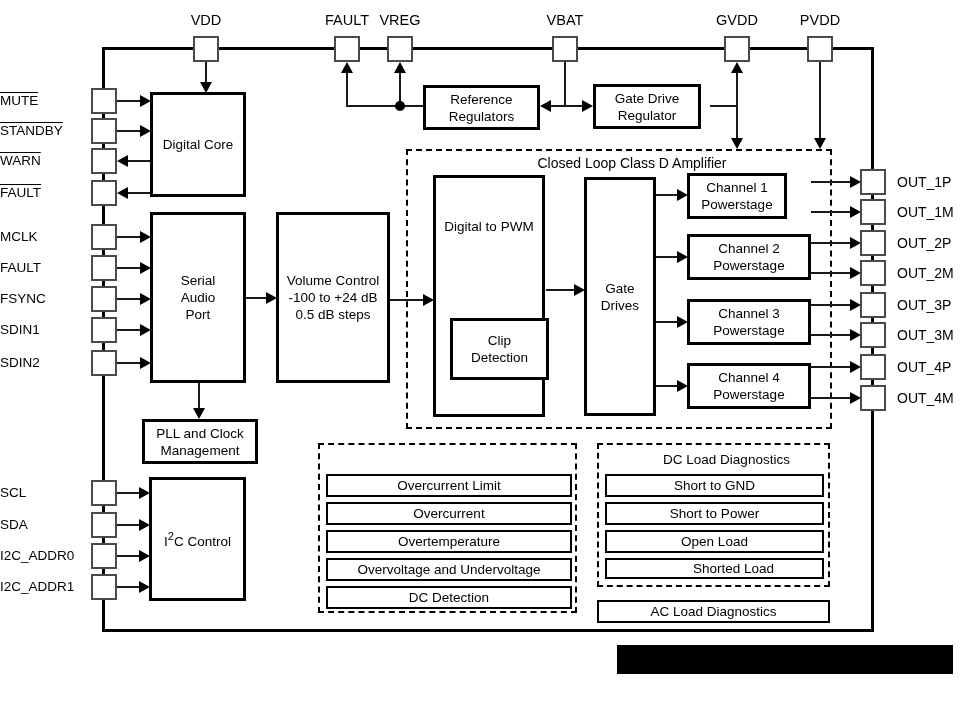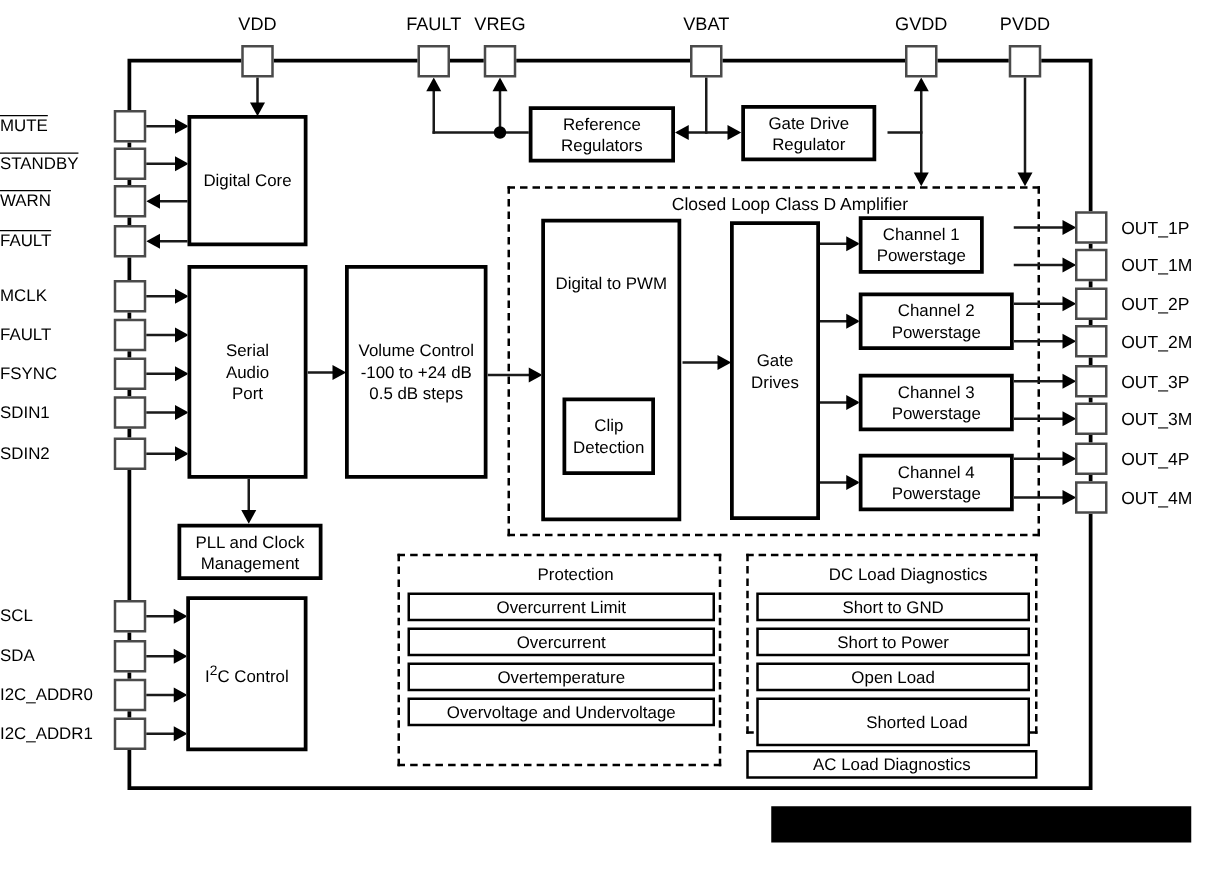--- a/index.html
+++ b/index.html
@@ -119,33 +119,33 @@
   <div class="ln h" style="left:811px;top:366px;width:42px;"></div>
   <div class="ar" style="left:850px;top:361px;"></div>
   <div class="ln h" style="left:811px;top:397px;width:42px;"></div>
   <div class="ar" style="left:850px;top:392px;"></div>
 
   <div class="dash" style="left:406px;top:149px;width:426px;height:280px;">
     <div class="gtitle" style="top:4px;">Closed Loop Class D Amplifier</div>
   </div>
 
   <div class="dash" style="left:318px;top:443px;width:259px;height:170px;">
-    <div class="gtitle" style="top:7px;font-size:13.5px;">Protection</div>
     <div class="item" style="left:6px;top:29px;width:246px;height:23px;">Overcurrent Limit</div>
     <div class="item" style="left:6px;top:57px;width:246px;height:23px;">Overcurrent</div>
     <div class="item" style="left:6px;top:85px;width:246px;height:23px;">Overtemperature</div>
     <div class="item" style="left:6px;top:113px;width:246px;height:23px;">Overvoltage and Undervoltage</div>
+    <div class="item" style="left:6px;top:141px;width:246px;height:23px;">DC Detection</div>
   </div>
 
   <div class="dash" style="left:597px;top:443px;width:233px;height:144px;">
     <div class="gtitle" style="top:7px;font-size:13.5px;">DC Load Diagnostics</div>
     <div class="item" style="left:6px;top:29px;width:219px;height:23px;">Short to GND</div>
     <div class="item" style="left:6px;top:85px;width:219px;height:23px;">Open Load</div>
     <div class="item" style="left:6px;top:57px;width:219px;height:23px;">Short to Power</div>
-    <div class="item" style="left:6px;top:113px;width:219px;height:39px;padding-left:38px;">Shorted Load</div>
+    <div class="item" style="left:6px;top:113px;width:219px;height:21px;padding-left:38px;">Shorted Load</div>
   </div>
 
   <div class="item" style="left:597px;top:600px;width:233px;height:23px;">AC Load Diagnostics</div>
 
   <div class="blk" style="left:150px;top:92px;width:96px;height:105px;">Digital Core</div>
   <div class="blk" style="left:150px;top:212px;width:96px;height:171px;">Serial
 Audio
 Port</div>
   <div class="blk" style="left:276px;top:212px;width:114px;height:171px;">Volume Control
 -100 to +24 dB
@@ -153,21 +153,21 @@
   <div class="blk" style="left:142px;top:419px;width:116px;height:45px;">PLL and Clock
 Management</div>
   <div class="blk" style="left:149px;top:477px;width:97px;height:124px;">
     <span><span>I</span><sup class="i2">2</sup><span>C Control</span></span>
   </div>
   <div class="blk" style="left:423px;top:85px;width:117px;height:45px;">Reference
 Regulators</div>
   <div class="blk" style="left:593px;top:84px;width:108px;height:45px;">Gate Drive
 Regulator</div>
   <div class="blk topalign" style="left:433px;top:175px;width:112px;height:242px;">Digital to PWM</div>
-  <div class="blk" style="left:450px;top:318px;width:74px;height:62px;">Clip
+  <div class="blk" style="left:450px;top:318px;width:99px;height:62px;">Clip
 Detection</div>
   <div class="blk" style="left:584px;top:177px;width:72px;height:239px;">Gate
 Drives</div>
   <div class="blk" style="left:687px;top:173px;width:100px;height:46px;">Channel 1
 Powerstage</div>
   <div class="blk" style="left:687px;top:234px;width:124px;height:46px;">Channel 2
 Powerstage</div>
   <div class="blk" style="left:687px;top:299px;width:124px;height:46px;">Channel 3
 Powerstage</div>
   <div class="blk" style="left:687px;top:363px;width:124px;height:46px;">Channel 4

